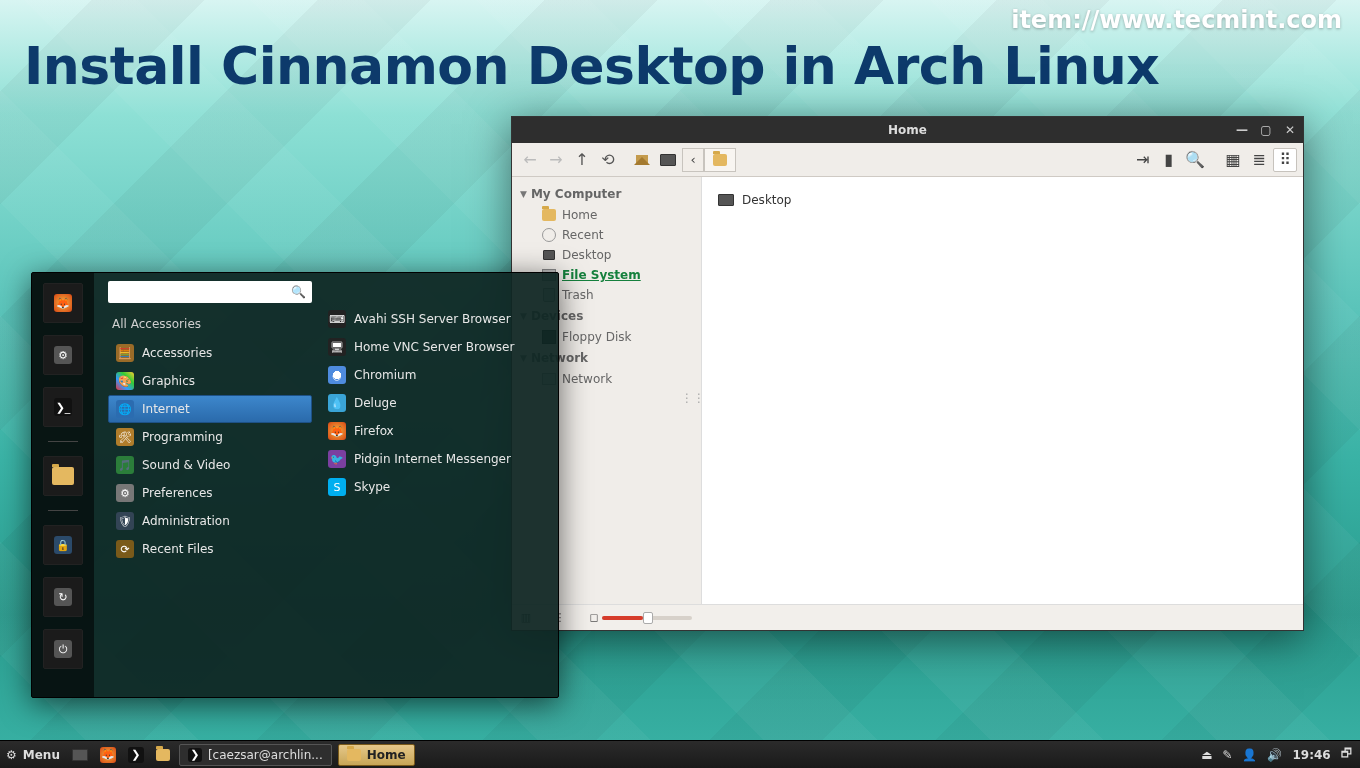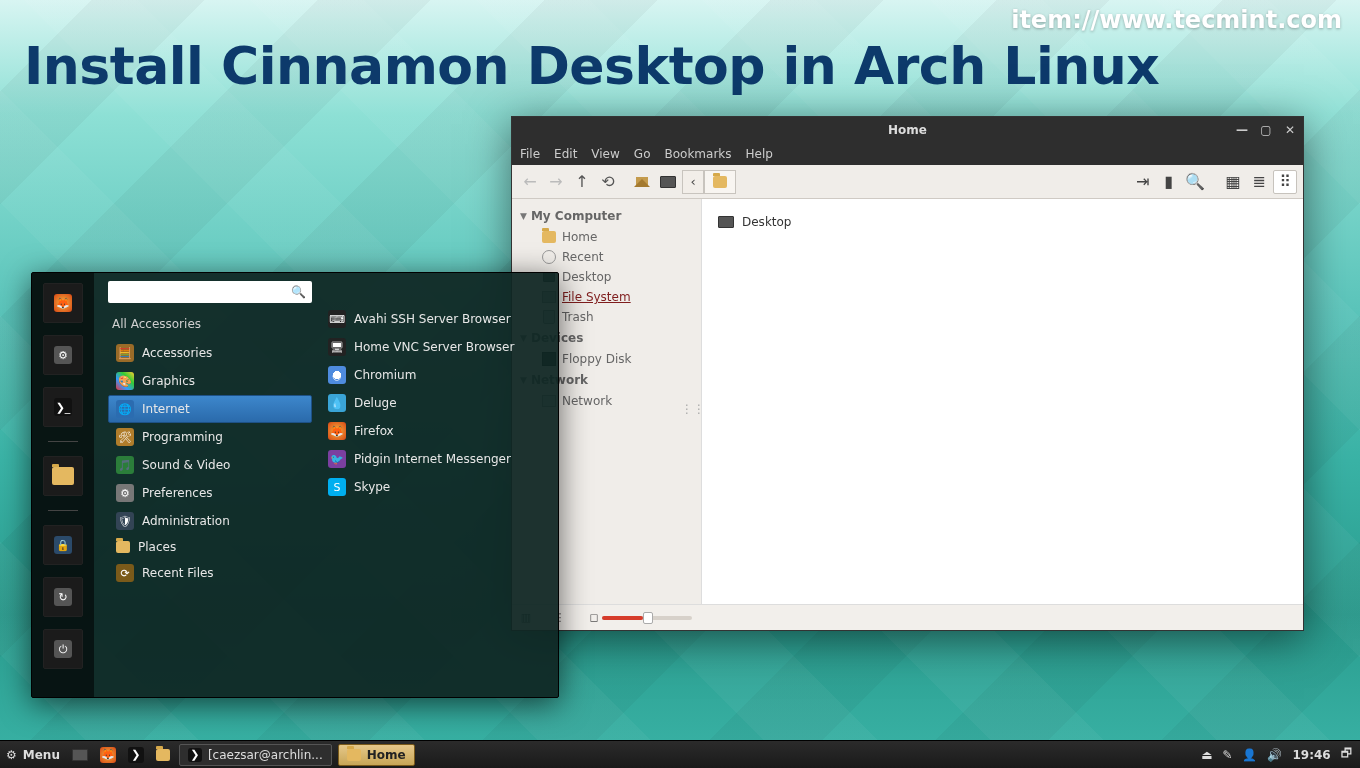--- a/index.html
+++ b/index.html
@@ -25,21 +25,21 @@
 .tb-crumb .crumb { border: 1px solid #c8c4be; background: #f8f5f1; height: 24px; padding: 0 8px; display: flex; align-items: center; }
 .tb-right { margin-left: auto; display: flex; gap: 2px; align-items: center; }
 .view-btn { width: 24px; height: 24px; border: 1px solid transparent; display: flex; align-items: center; justify-content: center; color: #444; cursor: pointer; border-radius: 2px; }
 .view-btn.active { border-color: #c7c3bd; background: #fff; }
 .fm-body { flex: 1; display: flex; min-height: 0; }
 .fm-side { width: 190px; background: #f0ede9; border-right: 1px solid #ddd; font-size: 12px; color: #555; padding-top: 6px; overflow: hidden; position: relative; }
 .fm-side .sect { display: flex; align-items: center; gap: 4px; padding: 4px 8px; font-weight: 700; color: #666; }
 .fm-side .sect .tri { font-size: 9px; color: #777; }
 .fm-side .item { display: flex; align-items: center; gap: 6px; padding: 3px 8px 3px 30px; color: #666; cursor: pointer; }
 .fm-side .item .ic { width: 14px; height: 14px; display: inline-flex; align-items: center; justify-content: center; }
-.fm-side .item.sel { text-decoration: underline; color: #7f1d1d; }
+.fm-side .item.sel { text-decoration: underline; color: #15803d; font-weight: bold; }
 .grip { position: absolute; right: -4px; top: 50%; color: #aaa; font-size: 12px; }
 .fm-main { flex: 1; background: #fff; padding: 16px; }
 .fm-item { display: flex; align-items: center; gap: 8px; font-size: 12px; color: #333; }
 .fm-status { height: 26px; border-top: 1px solid #ddd; background: #f2efeb; display: flex; align-items: center; font-size: 11px; color: #555; padding: 0 6px; }
 .fm-status .center { flex: 1; text-align: center; }
 .zoom { display: flex; align-items: center; gap: 4px; }
 .zoom-track { width: 90px; height: 4px; background: #d7d1ca; position: relative; border-radius: 2px; }
 .zoom-fill { position: absolute; left: 0; top: 0; bottom: 0; width: 45%; background: #d63c2b; border-radius: 2px; }
 .zoom-thumb { position: absolute; left: 45%; top: -4px; width: 10px; height: 12px; background: #fff; border: 1px solid #aaa; border-radius: 2px; }
 
@@ -88,28 +88,20 @@
 
 <div class="fm">
   <div class="fm-titlebar">
     <span>Home</span>
     <div class="fm-winctrl">
       <span>—</span>
       <span>▢</span>
       <span>✕</span>
     </div>
   </div>
-  <div class="fm-menubar">
-    <span>File</span>
-    <span>Edit</span>
-    <span>View</span>
-    <span>Go</span>
-    <span>Bookmarks</span>
-    <span>Help</span>
-  </div>
   <div class="fm-toolbar">
     <div class="tb-btn disabled">←</div>
     <div class="tb-btn disabled">→</div>
     <div class="tb-btn">↑</div>
     <div class="tb-btn">⟲</div>
     <div class="tb-sep"></div>
     <div class="tb-btn">
         <span class="ic-home"></span>
       </div>
     <div class="tb-btn">
@@ -263,24 +255,20 @@
       </div>
     <div class="sm-cat">
         <span class="icon-sq" style="background:#777">⚙</span>
         <span>Preferences</span>
       </div>
     <div class="sm-cat">
         <span class="icon-sq" style="background:#345">🛡</span>
         <span>Administration</span>
       </div>
     <div class="sm-cat">
-        <span class="ic-folder"></span>
-        <span>Places</span>
-      </div>
-    <div class="sm-cat">
         <span class="icon-sq" style="background:#7a5a1a">⟳</span>
         <span>Recent Files</span>
       </div>
   </div>
   <div class="sm-apps">
     <div class="sm-app">
         <span class="icon-sq" style="background:#222">⌨</span>
         <span>Avahi SSH Server Browser</span>
       </div>
     <div class="sm-app">

